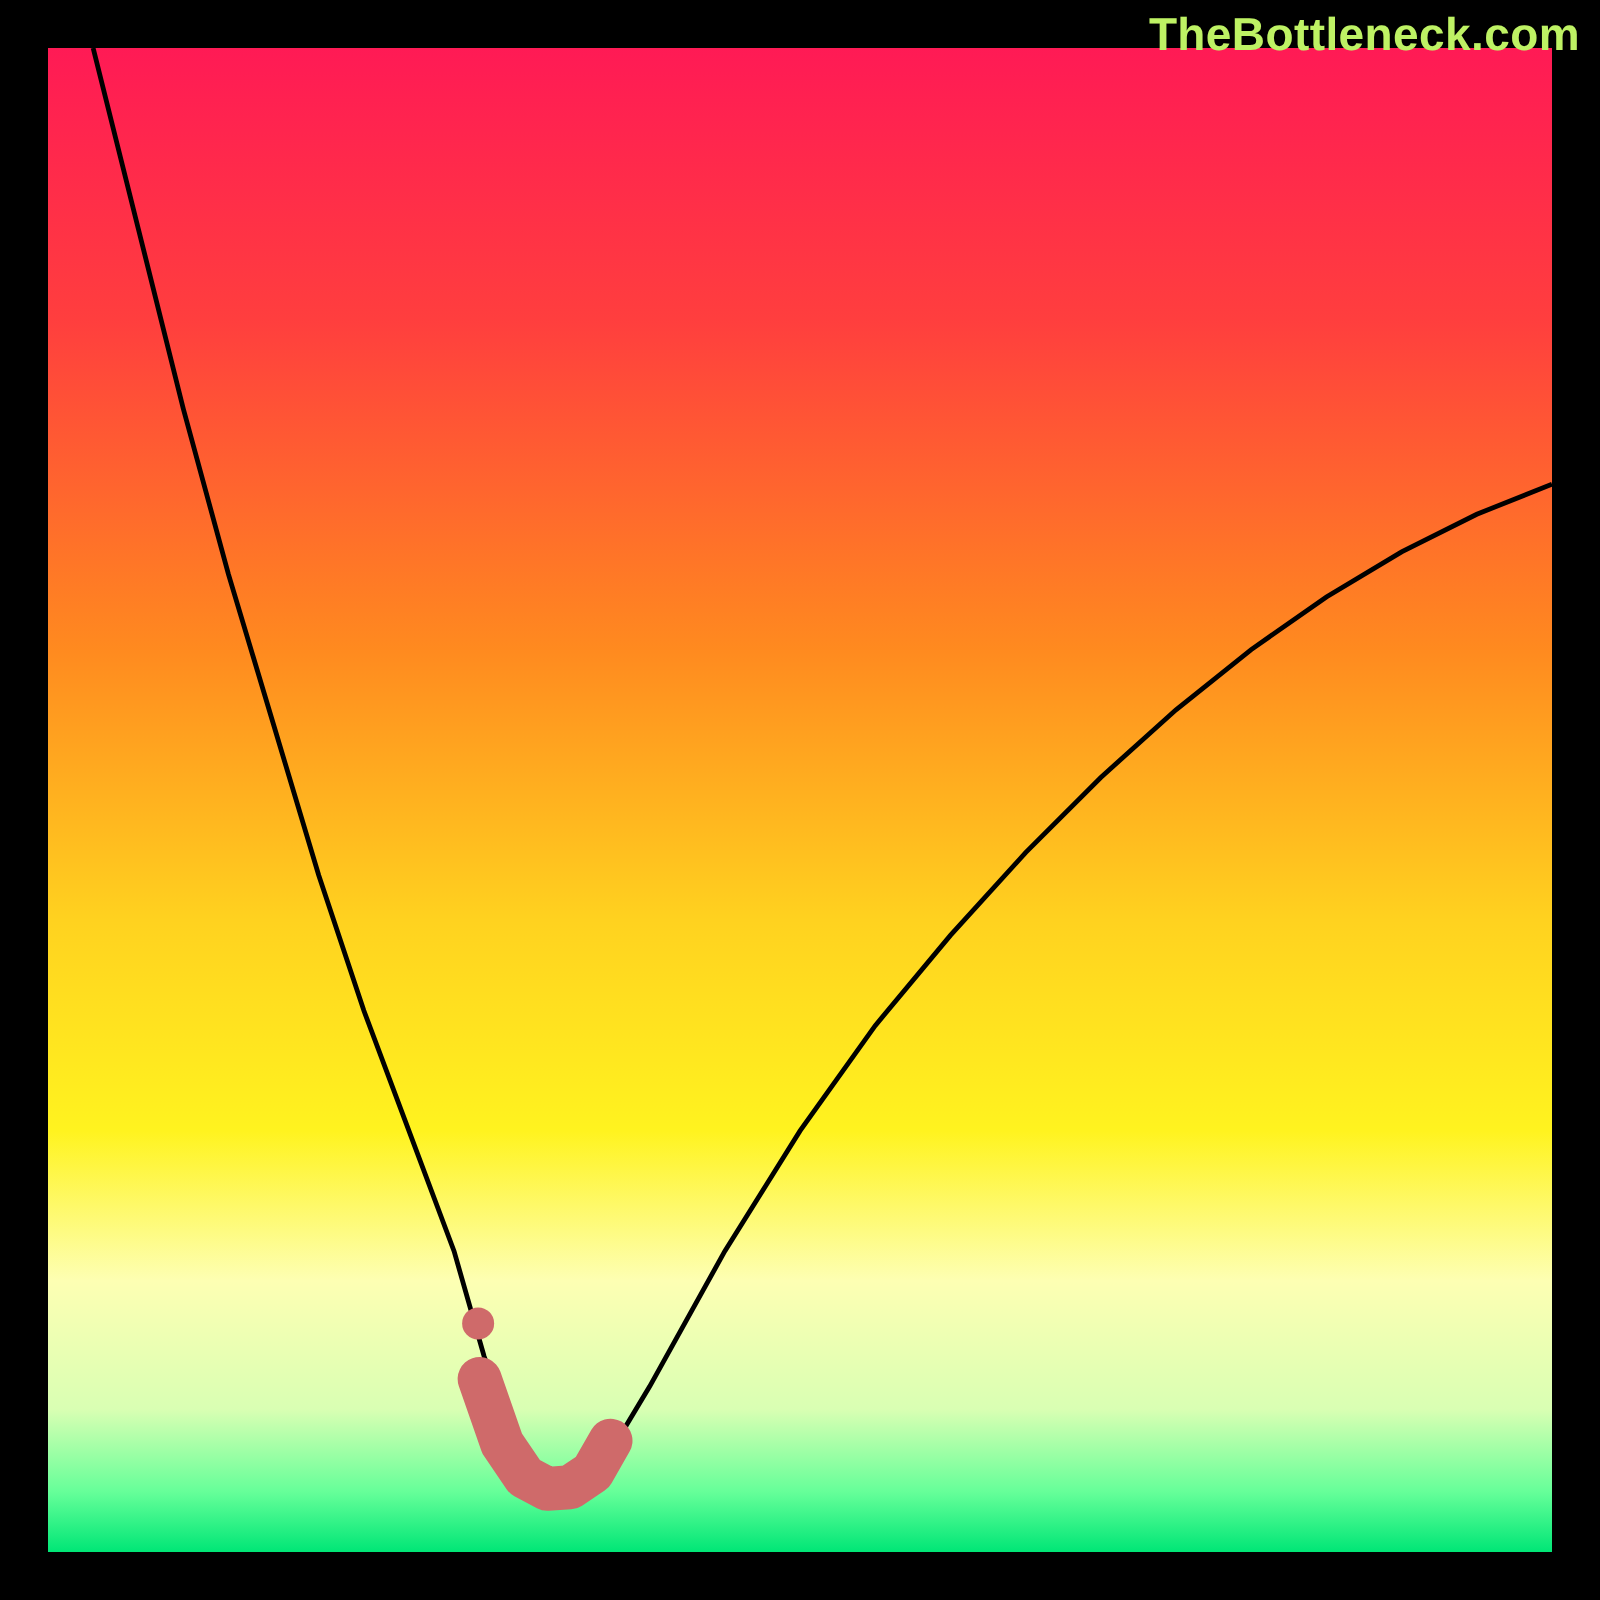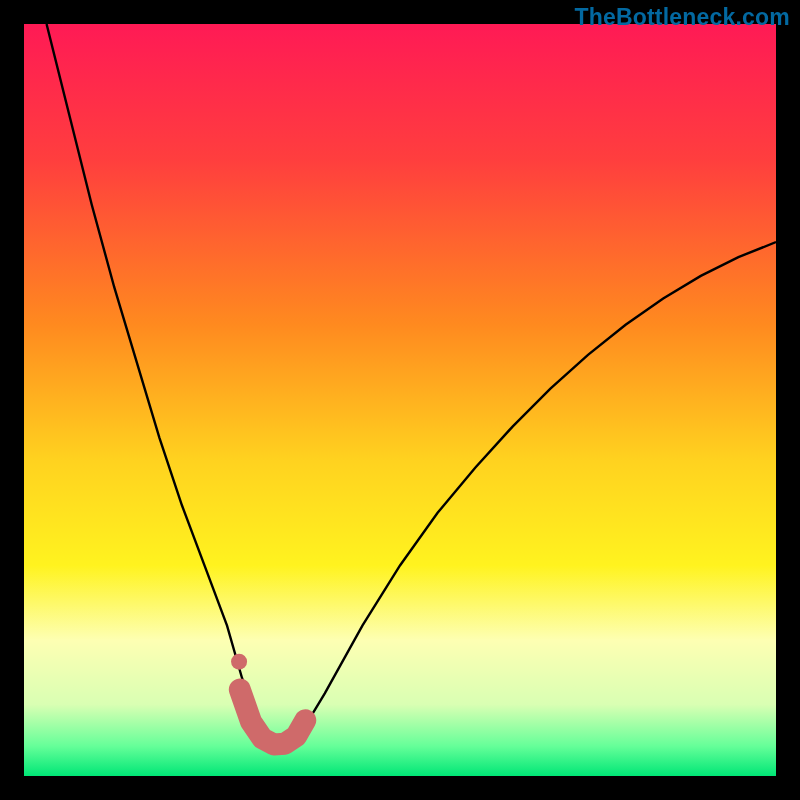--- a/index.html
+++ b/index.html
@@ -16,21 +16,21 @@
     left: 24px;
     top: 24px;
     width: 752px;
     height: 752px;
     background: #000;
   }
   .watermark {
     position: absolute;
     top: 4px;
     right: 10px;
-    color: #0369a1;
+    color: #bef264;
     font-size: 23px;
     font-weight: 600;
     letter-spacing: 0.2px;
     user-select: none;
   }
   svg { display: block; }
 </style>
 </head>
 <body>
 

